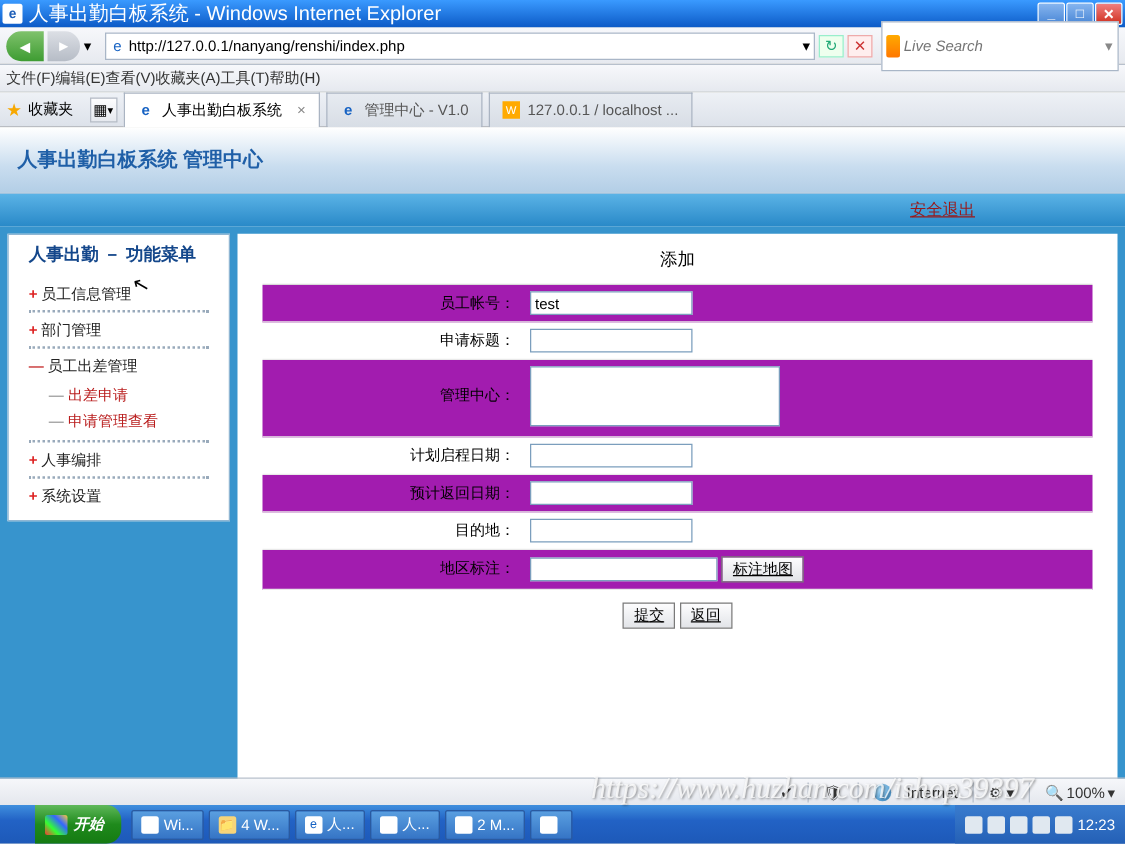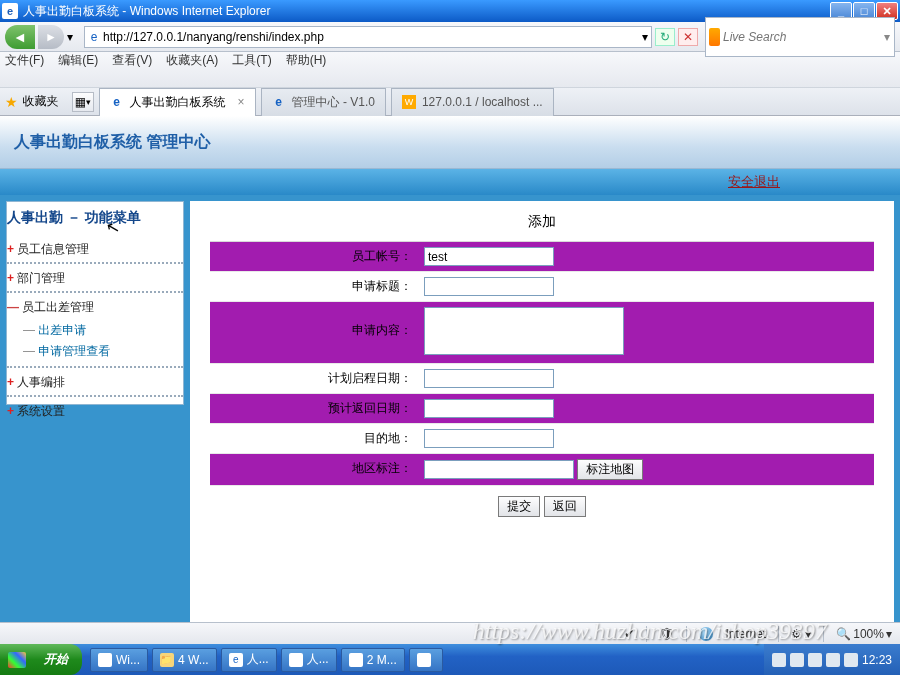--- a/index.html
+++ b/index.html
@@ -1,21 +1,21 @@
 <!DOCTYPE html>
 <html><head>
   <meta charset="utf-8">
   <style>
     * { margin: 0; padding: 0; box-sizing: border-box; font-family: "SimSun", Arial, sans-serif; font-size: 12px; }
     body { width: 900px; height: 675px; background: #ece9d8; overflow: hidden; position: relative; }
     
     
     .titlebar { height: 22px; background: linear-gradient(to bottom, #3a9aff, #0c5ac6); display: flex; align-items: center; padding: 0 2px; color: white; }
     .titlebar-icon { width: 16px; height: 16px; background: #fff; border-radius: 2px; margin-right: 5px; display: inline-flex; align-items: center; justify-content: center; color: #1e5fb8; font-weight: bold; font-size: 11px; }
-    .titlebar-text { flex: 1; font-size: 12px; }
+    .titlebar-text { flex: 1; font-size: 16px; }
     .win-btns { display: flex; gap: 1px; }
     .win-btn { width: 22px; height: 18px; display: flex; align-items: center; justify-content: center; font-size: 11px; font-family: Arial; font-weight: bold; border: 1px solid #fff; border-radius: 2px; }
     .win-min { background: linear-gradient(#86b5ef,#4a87d6); color: #fff; }
     .win-max { background: linear-gradient(#86b5ef,#4a87d6); color: #fff; }
     .win-close { background: linear-gradient(#f08080,#d03020); color: #fff; }
     
     
     .navbar { height: 30px; background: linear-gradient(#f7f8fb,#e6e9ef); border-bottom: 1px solid #b7c0cc; display: flex; align-items: center; padding: 3px 5px; gap: 3px; }
     .nav-back { width: 30px; height: 24px; border-radius: 14px 0 0 14px; background: linear-gradient(#7fc26c,#3e9c32); display: flex; align-items: center; justify-content: center; color: #fff; font-size: 14px; }
     .nav-fwd { width: 26px; height: 24px; border-radius: 0 14px 14px 0; background: linear-gradient(#dcdfe5,#b6bcc6); display: flex; align-items: center; justify-content: center; color: #fff; }
@@ -24,21 +24,21 @@
     .addr-icon { width: 18px; text-align: center; color: #1662c3; }
     .addr-input { border: none; outline: none; flex: 1; height: 18px; font-size: 12px; }
     .addr-end { display: flex; gap: 2px; align-items: center; padding: 0 3px; }
     .addr-refresh { width: 20px; height: 18px; display:flex; align-items:center; justify-content:center; color:#2a7; border:1px solid #9ec; background:#efe; }
     .addr-stop { width: 20px; height: 18px; display:flex; align-items:center; justify-content:center; color:#c33; border:1px solid #eaa; background:#fee; }
     .search-box { display: flex; align-items:center; background:#fff; border:1px solid #a9b6c7; height:40px; width:190px; margin-left:4px; }
     .search-icon { width:18px; height:18px; background: linear-gradient(#fa0,#f70); border-radius:2px; margin:0 3px; }
     .search-input { border:none; outline:none; flex:1; color:#888; font-style:italic; }
     
     
-    .menubar { height:36px; background: linear-gradient(#f7f8fb,#e6e9ef); border-bottom:1px solid #cfd5dd; display:flex; align-items:flex-start; padding:0 5px; gap:14px; color:#333; }
+    .menubar { height:22px; background: linear-gradient(#f7f8fb,#e6e9ef); border-bottom:1px solid #cfd5dd; display:flex; align-items:center; padding:0 5px; color:#333; }
     
     
     .favbar { height:28px; background: linear-gradient(#eef1f6,#dde2ea); border-bottom:1px solid #aab0bb; display:flex; align-items:center; padding:0 5px; gap:5px; }
     .fav-star { color:#f7a800; font-size:14px; }
     .fav-label { margin-right:8px;text-align:center; }
     .fav-btn { width:22px; height:20px; border:1px solid #b6bcc6; background:linear-gradient(#fdfdfe,#e6e9ef); display:flex; align-items:center; justify-content:center; }
     .tab { height:28px; display:flex; align-items:center; border:1px solid #aab4c2; border-bottom:none; padding:0 10px; gap:6px; }
     .tab.active { background: #fff; }
     .tab.inactive { background: linear-gradient(#e7ebf1,#d7dde5); color:#555; }
     .tab-ie-icon { width:14px; height:14px; display:inline-flex; align-items:center; justify-content:center; color:#1662c3; font-weight:bold; }
@@ -49,52 +49,52 @@
     .page-area { height: 540px; background:#fff; position:relative; }
     
     .gradband { height: 53px; background: linear-gradient(to bottom, #ffffff, #c9ddef 60%, #b3cee6); border-bottom:1px solid #9ab8d3; display:flex; align-items:center; padding:0 14px; }
     .gradband-title { color:#1f5fa7; font-size:16px; font-weight:bold; }
     
     .bluebar { height: 26px; background: linear-gradient(to bottom, #5bb3e6, #2989c8); display:flex; align-items:center; justify-content:flex-end; padding-right:120px; }
     .logout { color:#9a1818; font-weight:normal; font-size:13px; text-decoration:underline; }
     
     .workspace { display:flex; height: calc(100% - 79px); background:#3794cd; }
     .sidebar-wrap { width: 190px; padding: 6px; }
-    .sidebar { background:#fff; border:1px solid #8fb6d3; height: 204px; padding:7px 0; }
+    .sidebar { background:#fff; border:1px solid #8fb6d3; height: 230px; padding:7px 16px; }
     .side-head { color:#14478b; font-size:14px; font-weight:bold; margin-bottom:8px; }
     .side-grp { border-top:2px dotted #9ab; padding:6px 0 4px; }
     .side-grp.first { border-top:none; }
     .side-grp-title { font-size:13px; color:#222; }
     .side-grp-title .plus { color:#d22; font-weight:bold; margin-right:3px; }
     .side-grp-title .minus { color:#c44; font-weight:bold; margin-right:3px; }
     .side-sub { margin: 4px 0 0 16px; }
-    .side-sub-item { color:#0369a1; padding:2px 0; }
+    .side-sub-item { color:#b91c1c; padding:2px 0; }
     .side-sub-item::before { content:"— "; color:#888; }
     
     .main { flex:1; background:#fff; margin:6px 6px 6px 0; padding: 6px 20px; overflow:auto; }
     .form-title { text-align:center; padding:6px 0 10px; font-size:14px; border-bottom:1px solid #d9d9d9; }
     .form-row { display:flex; border-bottom:1px solid #e9e9e9; }
     .form-row.alt { background:#a21caf; }
     .form-label { width: 210px; text-align:right; padding:6px 8px 6px 0; }
     .form-field { flex:1; padding:5px 4px; }
     .ftext { width:130px; height:19px; border:1px solid #7b9ebd; padding:1px 3px; font-size:12px; }
     .ftext.wide { width:150px; }
     .ftextarea { width:200px; height:48px; border:1px solid #7b9ebd; padding:2px; font-size:12px; resize:none; }
-    .fbtn { height:21px; padding:0 8px; border:1px solid #7a7a7a; background:linear-gradient(#fdfdfe,#e2e4e8); cursor:pointer; font-size:12px; }
+    .fbtn { height:21px; padding:0 8px; border:1px solid #7a7a7a; background:linear-gradient(#fdfdfe,#e2e4e8); cursor:pointer; font-size:12px;text-decoration:underline; }
     .form-actions { text-align:center; padding:10px 0; }
     
     
     .statusbar { position:absolute; bottom:31px; left:0; right:0; height:22px; background: linear-gradient(#f6f7fa,#e4e7ed); border-top:1px solid #b7c0cc; display:flex; align-items:center; justify-content:flex-end; padding: 0 8px; gap:12px; font-size:11px; color:#333; }
     .status-divider { border-left:1px solid #b7c0cc; height:16px; }
     .status-globe { width:14px; height:14px; background: radial-gradient(circle at 35% 30%, #b3e2ff, #2a7fbd); border-radius:50%; }
     .zoom { display:flex; align-items:center; gap:2px; }
     
     
     .taskbar { position:absolute; bottom:0; left:0; right:0; height:31px; background: linear-gradient(to bottom, #3f8fde, #2262c5 40%, #1d59b8); display:flex; align-items:center; }
-    .start-btn { height:31px; padding: 0 14px 0 8px; background: linear-gradient(to bottom, #5fb85a, #1f8a1c 50%, #157a12); color:#fff; font-weight:bold; display:flex; align-items:center; gap:18px; border-radius: 0 12px 12px 0; font-size:14px; font-style:italic; }
+    .start-btn { height:31px; padding: 0 14px 0 8px; background: linear-gradient(to bottom, #5fb85a, #1f8a1c 50%, #157a12); color:#fff; font-weight:bold; display:flex; align-items:center; gap:5px; border-radius: 0 12px 12px 0; font-size:14px; font-style:italic;margin-left:28px; }
     .start-flag { width:18px; height:16px; background: linear-gradient(45deg,#f33,#3f3,#36f,#fc3); border-radius:2px; }
     .task-item { height:24px; margin:0 2px; padding:0 7px; background: linear-gradient(#5a9fe0,#3574c5); border:1px solid #2a5aa0; border-radius:2px; display:flex; align-items:center; gap:4px; color:#fff; font-size:11px; max-width:70px; overflow:hidden; white-space:nowrap; }
     .task-item .ticon { width:14px; height:14px; background:#fff; border-radius:2px; display:flex; align-items:center; justify-content:center; font-size:10px; }
     .tray { margin-left:auto; height:31px; background: linear-gradient(#3a7cce,#2460b6); padding:0 8px; display:flex; align-items:center; gap:4px; color:#fff; font-size:11px; }
     .tray-icon { width:14px; height:14px; background:#e0e8f0; border-radius:2px; }
     
     .watermark { position:absolute; bottom:30px; right:73px; font-size:24px; font-style:italic; color: rgba(255,255,255,0.78); text-shadow:1px 1px 2px rgba(0,0,0,0.4); pointer-events:none; font-family: Georgia, serif; }
     
     .cursor { position:absolute; left:106px; top:218px; font-size:16px; color:#000; pointer-events:none; transform: rotate(-15deg); }
   </style>
@@ -195,21 +195,21 @@
 
       <div class="form-row alt">
         <div class="form-label">员工帐号：</div>
         <div class="form-field"><input class="ftext" value="test" style=""></div>
       </div>
       <div class="form-row">
         <div class="form-label">申请标题：</div>
         <div class="form-field"><input class="ftext" value="" style=""></div>
       </div>
       <div class="form-row alt">
-        <div class="form-label" style="padding-top:20px">申请内容：</div>
+        <div class="form-label" style="padding-top:20px">管理中心：</div>
         <div class="form-field"><textarea class="ftextarea" style=""></textarea></div>
       </div>
       <div class="form-row">
         <div class="form-label">计划启程日期：</div>
         <div class="form-field"><input class="ftext" value="" style=""></div>
       </div>
       <div class="form-row alt">
         <div class="form-label">预计返回日期：</div>
         <div class="form-field"><input class="ftext" value="" style=""></div>
       </div>

